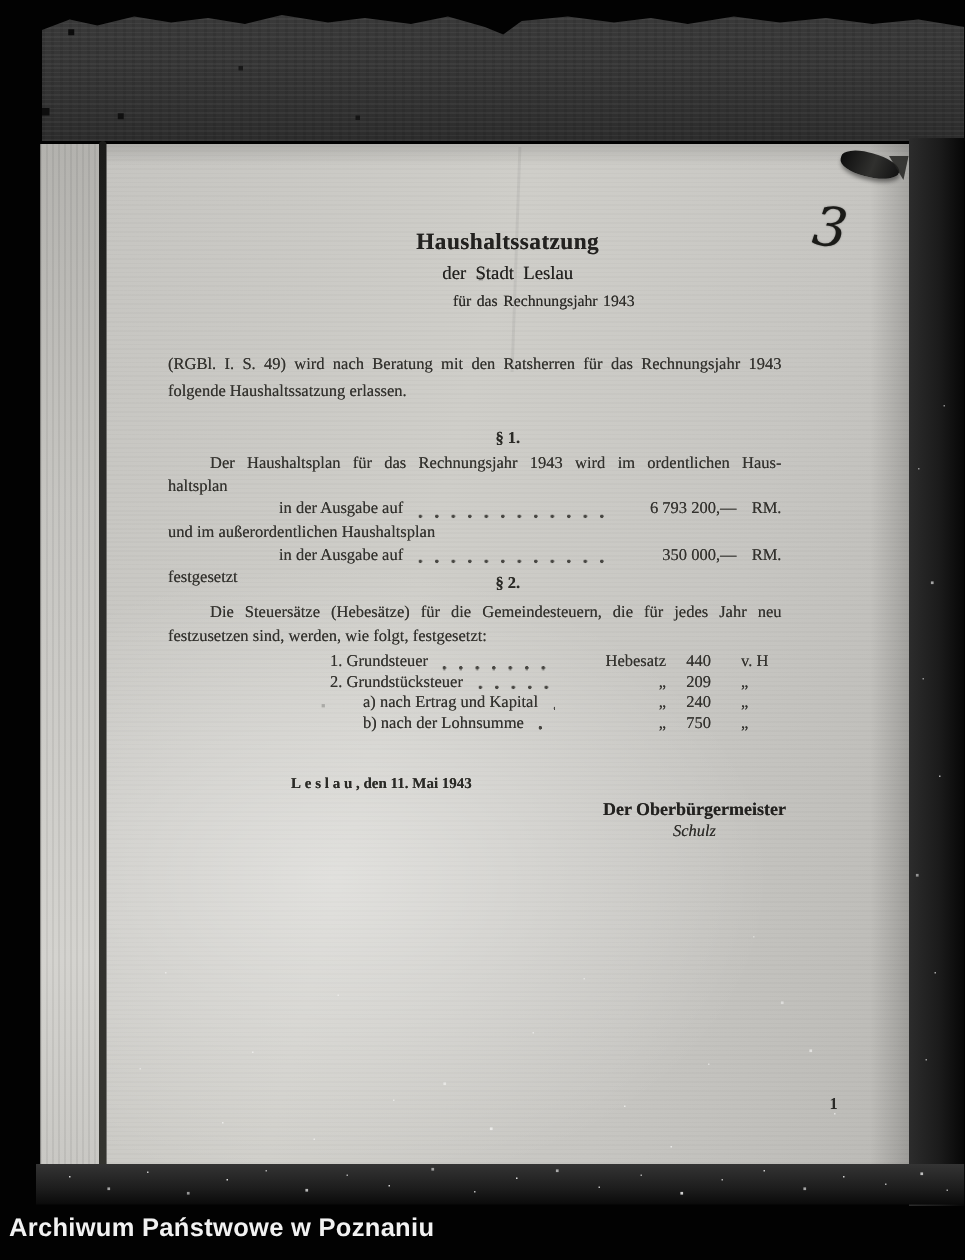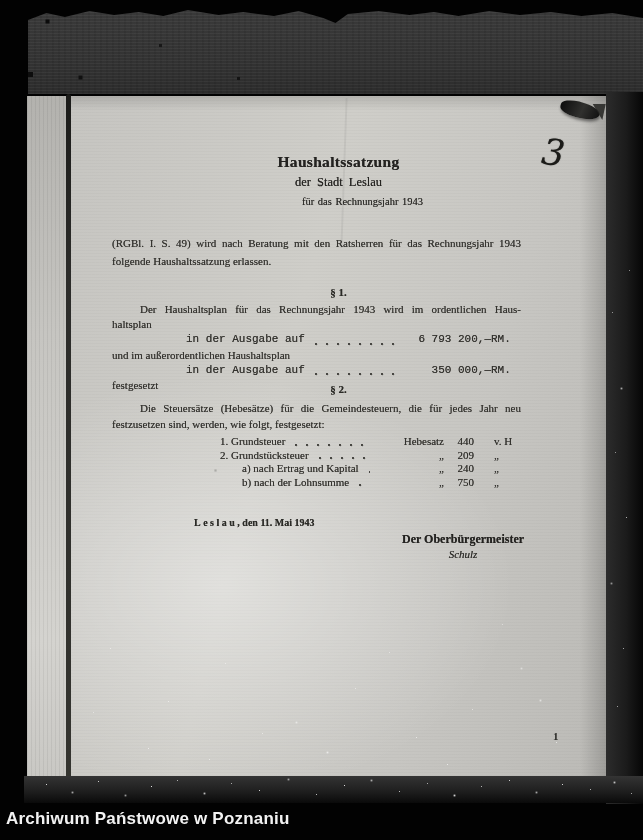--- a/index.html
+++ b/index.html
@@ -65,27 +65,27 @@
   .jline{text-align:justify;text-align-last:justify;}
   .indent{text-indent:28px;}
 
   .sec-heading{position:absolute;left:0;width:100%;text-align:center;
     font-size:11px;font-weight:bold;color:#2a2a26;}
   .s1-heading{top:190px;} .s2-heading{top:287px;}
 
   .s1{top:206px;line-height:15.2px;}
   .s2{top:305px;line-height:15.5px;}
 
-  .amount-row{display:flex;align-items:baseline;font-family:Liberation Mono, monospace;}
+  .amount-row{display:flex;align-items:baseline;}
   .amount-row .label{flex:0 0 auto;padding-left:74px;}
   .leader{flex:1 1 auto;align-self:flex-end;height:12px;margin:0 8px 0 10px;
     background-image:radial-gradient(circle at 1.2px 1.2px, rgba(48,47,43,.85) 1px, transparent 1.4px);
     background-size:11px 3px;background-repeat:repeat-x;background-position:0 7px;}
   .val{flex:0 0 80px;text-align:right;}
-  .cur{flex:0 0 30px;}
+  .cur{flex:0 0 30px;text-align:right;}
 
   .tax-list{margin-top:3px;}
   .tax-row{display:flex;align-items:baseline;line-height:13.6px;}
   .tax-row .label{flex:0 0 auto;}
   .pl-num{padding-left:108px;} .pl-sub{padding-left:130px;}
   .c1{flex:0 0 66px;text-align:right;}
   .c2{flex:0 0 30px;text-align:right;}
   .c3{flex:0 0 27px;text-align:left;padding-left:20px;}
 
   .sig-date{position:absolute;left:123px;top:421px;font-size:10px;font-weight:bold;color:#2a2a26;}

